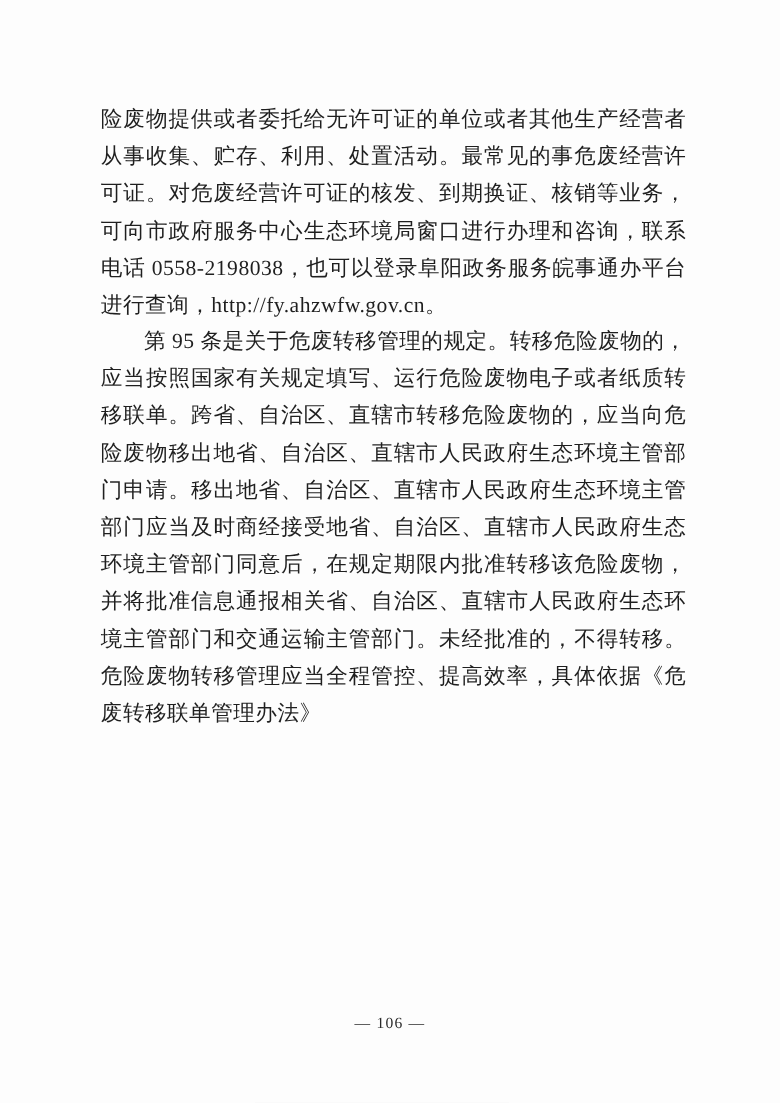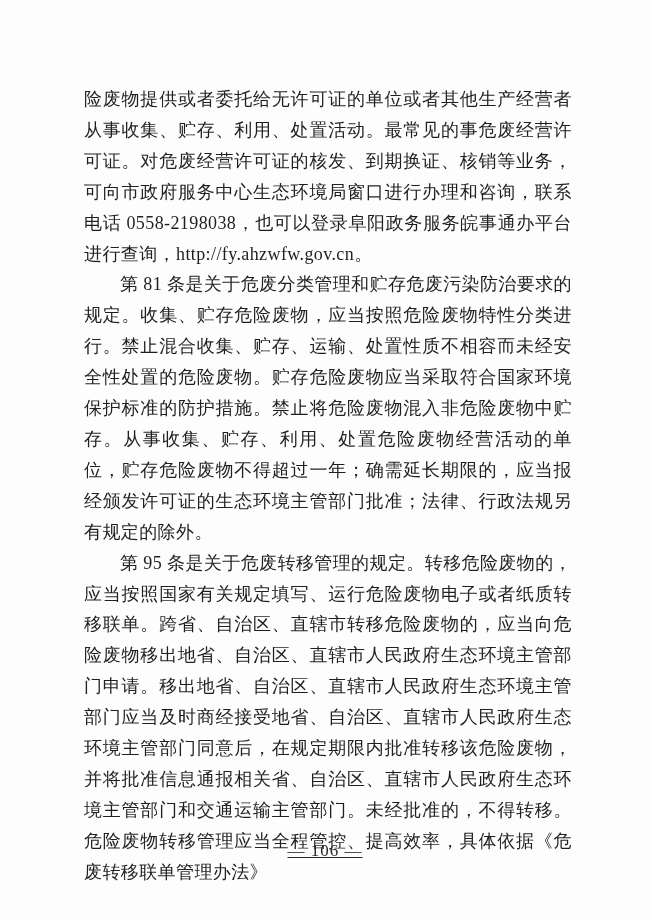--- a/index.html
+++ b/index.html
@@ -34,29 +34,27 @@
   }
   .content p.indent {
     text-indent: 2em;
   }
   .footer {
     position: absolute;
     left: 0;
     right: 0;
     bottom: 58px;
     text-align: center;
-    font-size: 17px;
+    font-size: 13px;
     color: #2a2a2a;
     letter-spacing: 1px;
-    text-decoration: underline;
   }
 </style>
 </head>
 <body>
 
 <div class="page">
   <div class="content">
     <p>险废物提供或者委托给无许可证的单位或者其他生产经营者从事收集、贮存、利用、处置活动。最常见的事危废经营许可证。对危废经营许可证的核发、到期换证、核销等业务，可向市政府服务中心生态环境局窗口进行办理和咨询，联系电话 0558-2198038，也可以登录阜阳政务服务皖事通办平台进行查询，http://fy.ahzwfw.gov.cn。</p>
-    <p class="indent">第 81 条是关于危废分类管理和贮存危废污染防治要求的规定。收集、贮存危险废物，应当按照危险废物特性分类进行。禁止混合收集、贮存、运输、处置性质不相容而未经安全性处置的危险废物。贮存危险废物应当采取符合国家环境保护标准的防护措施。禁止将危险废物混入非危险废物中贮存。从事收集、贮存、利用、处置危险废物经营活动的单位，贮存危险废物不得超过一年；确需延长期限的，应当报经颁发许可证的生态环境主管部门批准；法律、行政法规另有规定的除外。</p>
     <p class="indent">第 95 条是关于危废转移管理的规定。转移危险废物的，应当按照国家有关规定填写、运行危险废物电子或者纸质转移联单。跨省、自治区、直辖市转移危险废物的，应当向危险废物移出地省、自治区、直辖市人民政府生态环境主管部门申请。移出地省、自治区、直辖市人民政府生态环境主管部门应当及时商经接受地省、自治区、直辖市人民政府生态环境主管部门同意后，在规定期限内批准转移该危险废物，并将批准信息通报相关省、自治区、直辖市人民政府生态环境主管部门和交通运输主管部门。未经批准的，不得转移。危险废物转移管理应当全程管控、提高效率，具体依据《危废转移联单管理办法》</p>
   </div>
   <div class="footer">— 106 —</div>
 </div>
 
 </body></html>

